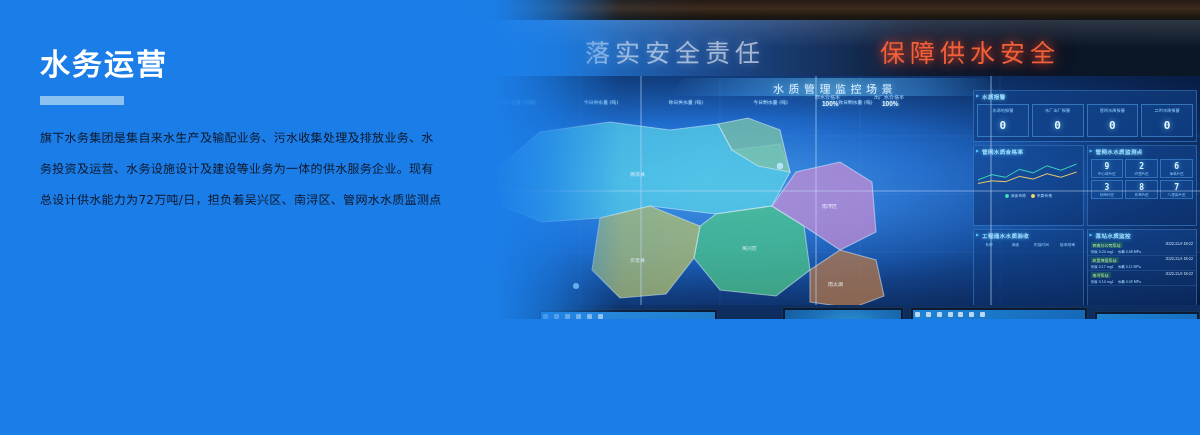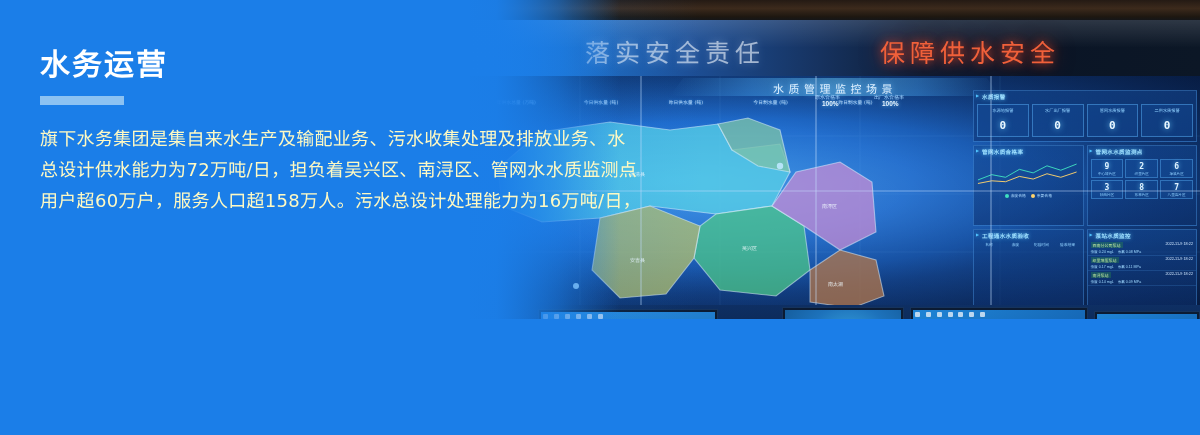--- a/index.html
+++ b/index.html
@@ -186,21 +186,21 @@
     background:linear-gradient(90deg,#1b7ee8 0%,#1b7ee8 72%,rgba(27,126,232,.97) 80%,rgba(27,126,232,.55) 90%,rgba(27,126,232,0) 100%);
     pointer-events:none;
   }
   .content{ position:absolute; left:40px; top:48px; width:520px; }
   .title{
     color:#ffffff; font-size:30px; font-weight:700; letter-spacing:2px; line-height:1.15;
     font-family:"DejaVu Sans","Liberation Sans",sans-serif;
   }
   .rule{ width:84px; height:9px; background:#8cc2f2; margin:13px 0 18px; }
   .body-txt{
-    color:#fef9c3; font-size:18px; line-height:31px; letter-spacing:.3px;
+    color:#0f172a; font-size:12px; line-height:31px; letter-spacing:.3px;
     font-family:"DejaVu Sans","Liberation Sans",sans-serif;
   }
   .body-txt p{ white-space:nowrap; }
 </style>
 </head>
 <body>
 
 <div id="stage">
 
   <div class="photo">
@@ -473,18 +473,18 @@
     <div style="position:absolute;inset:0;background:linear-gradient(90deg,rgba(30,130,235,.55) 0%,rgba(30,130,235,.12) 14%,rgba(0,0,0,0) 32%);pointer-events:none"></div>
   </div>
 
   <div class="left-panel"></div>
 
   <div class="content">
     <div class="title">水务运营</div>
     <div class="rule"></div>
     <div class="body-txt">
       <p>旗下水务集团是集自来水生产及输配业务、污水收集处理及排放业务、水</p>
+      <p>务投资及运营、水务设施设计及建设等业务为一体的供水服务企业。现有</p>
       <p>总设计供水能力为72万吨/日，担负着吴兴区、南浔区、管网水水质监测点</p>
-      <p>用户超60万户，服务人口超158万人。污水总设计处理能力为16万吨/日，</p>
     </div>
   </div>
 
 </div>
 
 </body></html>

